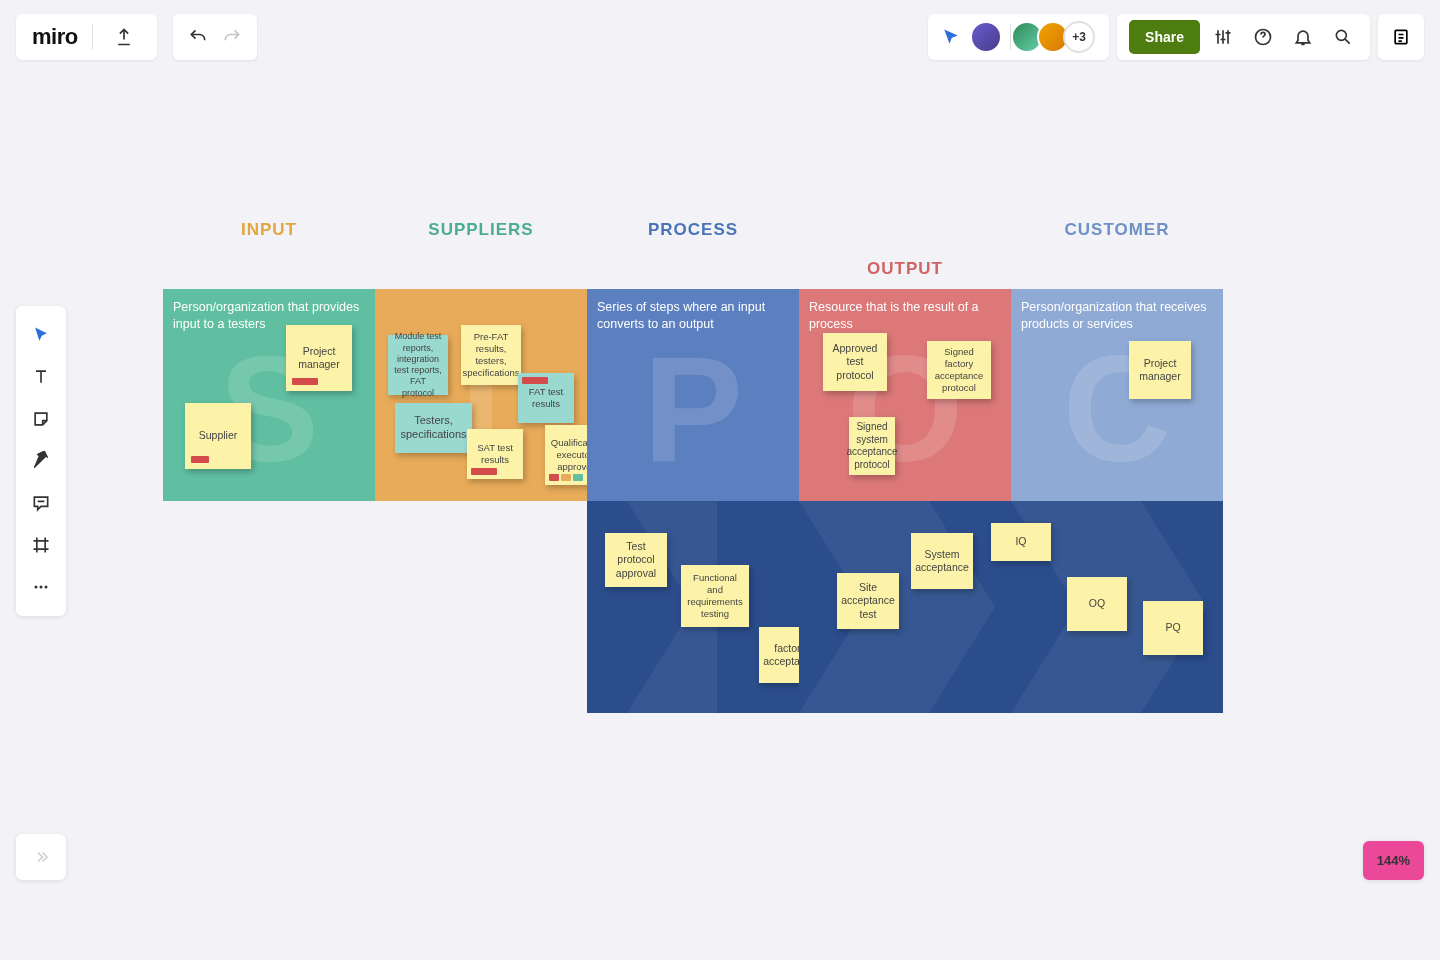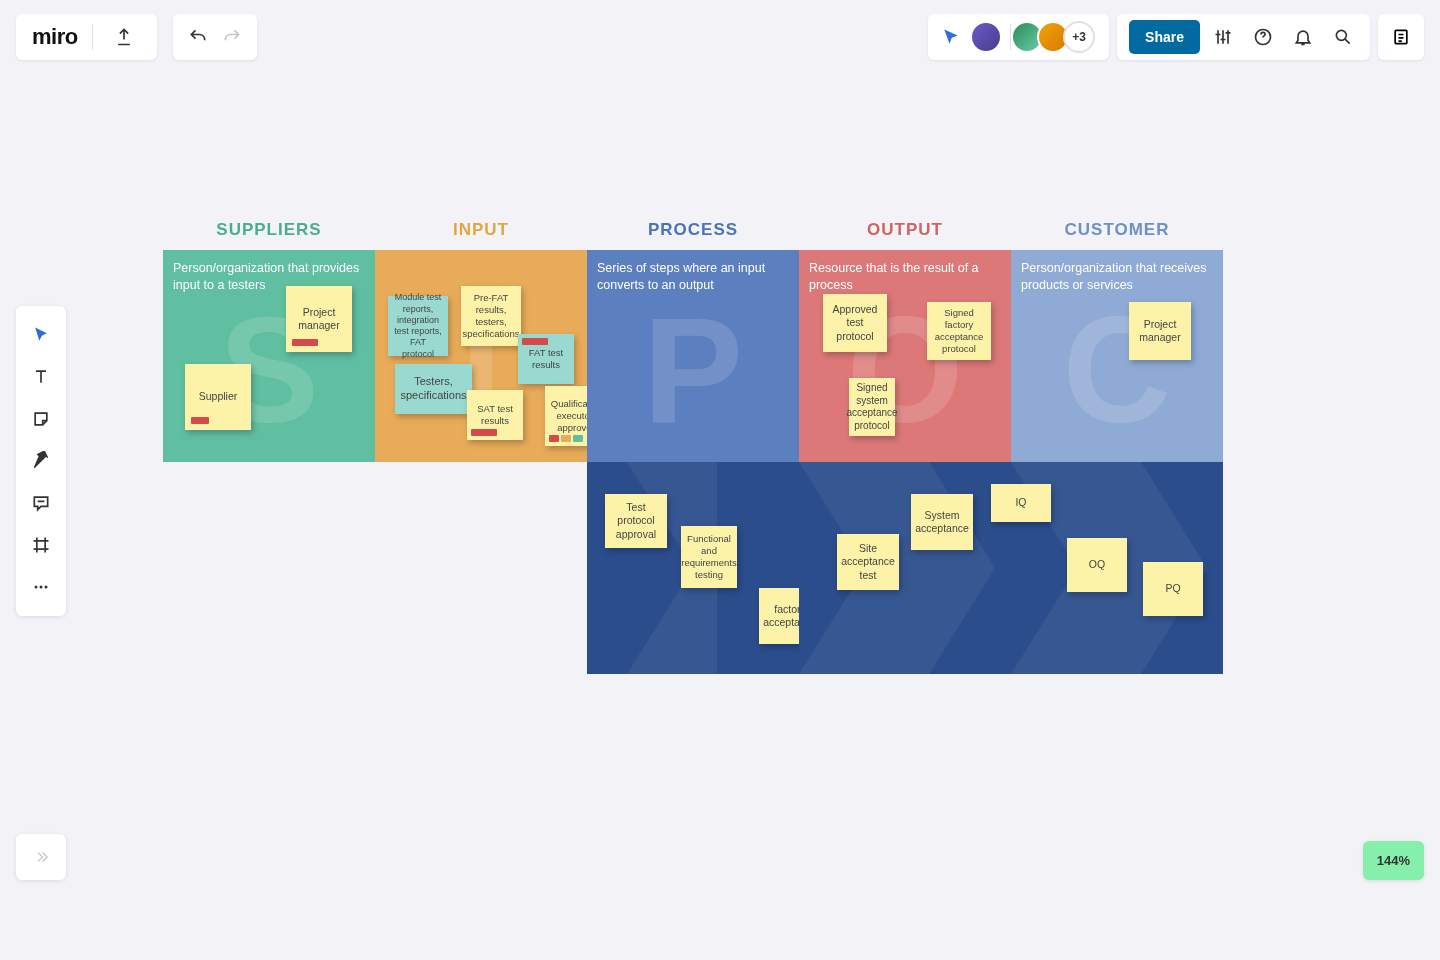--- a/index.html
+++ b/index.html
@@ -22,35 +22,35 @@
 .undo-card { padding: 0 8px; }
 .tb-right { display: flex; gap: 8px; }
 .avatars { padding: 0 14px; gap: 0; }
 .cursor-ind { width: 22px; margin-right: 6px; color: #2c6fdb; }
 .avatar { width: 32px; height: 32px; border-radius: 50%; border: 2px solid #fff; margin-left: -6px; background: #888; display: flex; align-items: center; justify-content: center; color: #fff; font-size: 14px; }
 .avatar.a1 { background: linear-gradient(135deg,#6a5acd,#483d8b); margin-left: 0; }
 .avatar.a2 { background: linear-gradient(135deg,#2e8b57,#66cdaa); }
 .avatar.a3 { background: linear-gradient(135deg,#f0a500,#d97706); }
 .avatar.more { background: #fff; color: #333; border: 2px solid #e0e0e0; font-size: 12px; font-weight: 600; }
 .actions { padding: 0 10px 0 12px; gap: 6px; }
-.share-btn { background: #0369a1; color: #fff; border: none; font-size: 14px; font-weight: 600; padding: 9px 16px; border-radius: 5px; cursor: pointer; }
+.share-btn { background: #4d7c0f; color: #fff; border: none; font-size: 14px; font-weight: 600; padding: 9px 16px; border-radius: 5px; cursor: pointer; }
 .notes-card { width: 46px; justify-content: center; }
 .lefttools { position: absolute; left: 16px; top: 306px; width: 50px; background: #fff; border-radius: 6px; box-shadow: 0 1px 4px rgba(0,0,0,.1); display: flex; flex-direction: column; align-items: center; padding: 10px 0; gap: 4px; }
 .tool { width: 38px; height: 38px; display: flex; align-items: center; justify-content: center; border-radius: 4px; cursor: pointer; color: #333; }
 .tool.active { color: #2c6fdb; }
 .expand-btn { position: absolute; left: 16px; bottom: 80px; width: 50px; height: 46px; background: #fff; border-radius: 6px; box-shadow: 0 1px 4px rgba(0,0,0,.1); display: flex; align-items: center; justify-content: center; cursor: pointer; color: #999; }
-.zoom { position: absolute; right: 16px; bottom: 80px; background: #86efac; border-radius: 6px; box-shadow: 0 1px 4px rgba(0,0,0,.1); padding: 12px 14px; font-size: 13px; font-weight: 700; color: #333; cursor: pointer; }
+.zoom { position: absolute; right: 16px; bottom: 80px; background: #ec4899; border-radius: 6px; box-shadow: 0 1px 4px rgba(0,0,0,.1); padding: 12px 14px; font-size: 13px; font-weight: 700; color: #333; cursor: pointer; }
 
 .canvas { position: absolute; left: 163px; top: 220px; }
 .sipoc-headers { display: flex; }
 .hdr { width: 212px; text-align: center; font-weight: 800; font-size: 17px; letter-spacing: 1px; padding-bottom: 10px; }
 .hdr.s { color: #4aae8c; }
 .hdr.i { color: #e2a63f; }
 .hdr.p { color: #4a74b8; }
-.hdr.o { color: #d06464; }
+.hdr.o { color: #d06464; margin-top: 39px; }
 .hdr.c { color: #6d91c6; }
 
 .sipoc-row { display: flex; }
 .col { width: 212px; height: 212px; position: relative; color: #fff; font-size: 12.5px; padding: 10px 10px; }
 .col.s { background: #5fbfa0; }
 .col.i { background: #e8ab59; }
 .col.p { background: #5c7fbf; }
 .col.o { background: #dc7878; }
 .col.c { background: #8faad4; }
 .col .desc { position: relative; z-index: 1; line-height: 1.35; }
@@ -181,22 +181,22 @@
 <div class="expand-btn">
   <svg width="18" height="18" viewBox="0 0 24 24" fill="none" stroke="currentColor" stroke-width="2">
       <path d="M8 6l6 6-6 6M14 6l6 6-6 6" opacity=".5"></path>
     </svg>
 </div>
 
 <div class="zoom">144%</div>
 
 <div class="canvas">
   <div class="sipoc-headers">
+    <div class="hdr i">INPUT</div>
     <div class="hdr s">SUPPLIERS</div>
-    <div class="hdr i">INPUT</div>
     <div class="hdr p">PROCESS</div>
     <div class="hdr o">OUTPUT</div>
     <div class="hdr c">CUSTOMER</div>
   </div>
 
   <div class="sipoc-row">
 
     <div class="col s">
       <div class="bgletter">S</div>
       <div class="desc">Person/organization that provides input to a testers</div>
@@ -266,21 +266,21 @@
   </div>
 
   <div class="process-row">
     <div class="pcol">
       <svg width="212" height="212" style="position:absolute;top:0;left:0">
           <polygon points="40,0 130,0 130,212 40,212 106,106" fill="rgba(255,255,255,.06)"></polygon>
         </svg>
       <div class="sticky" style="width:62px;height:54px;left:18px;top:32px">
           <span>Test protocol approval</span>
         </div>
-      <div class="sticky" style="width:56px;height:62px;left:94px;top:64px;font-size:9.5px">
+      <div class="sticky" style="width:68px;height:62px;left:94px;top:64px;font-size:9.5px">
           <span>Functional and requirements testing</span>
         </div>
       <div class="sticky" style="width:62px;height:56px;left:172px;top:126px">
           <span>factory acceptance</span>
         </div>
     </div>
     <div class="pcol">
       <svg width="212" height="212" style="position:absolute;top:0;left:0">
           <polygon points="0,0 130,0 196,106 130,212 0,212 66,106" fill="rgba(255,255,255,.06)"></polygon>
         </svg>

